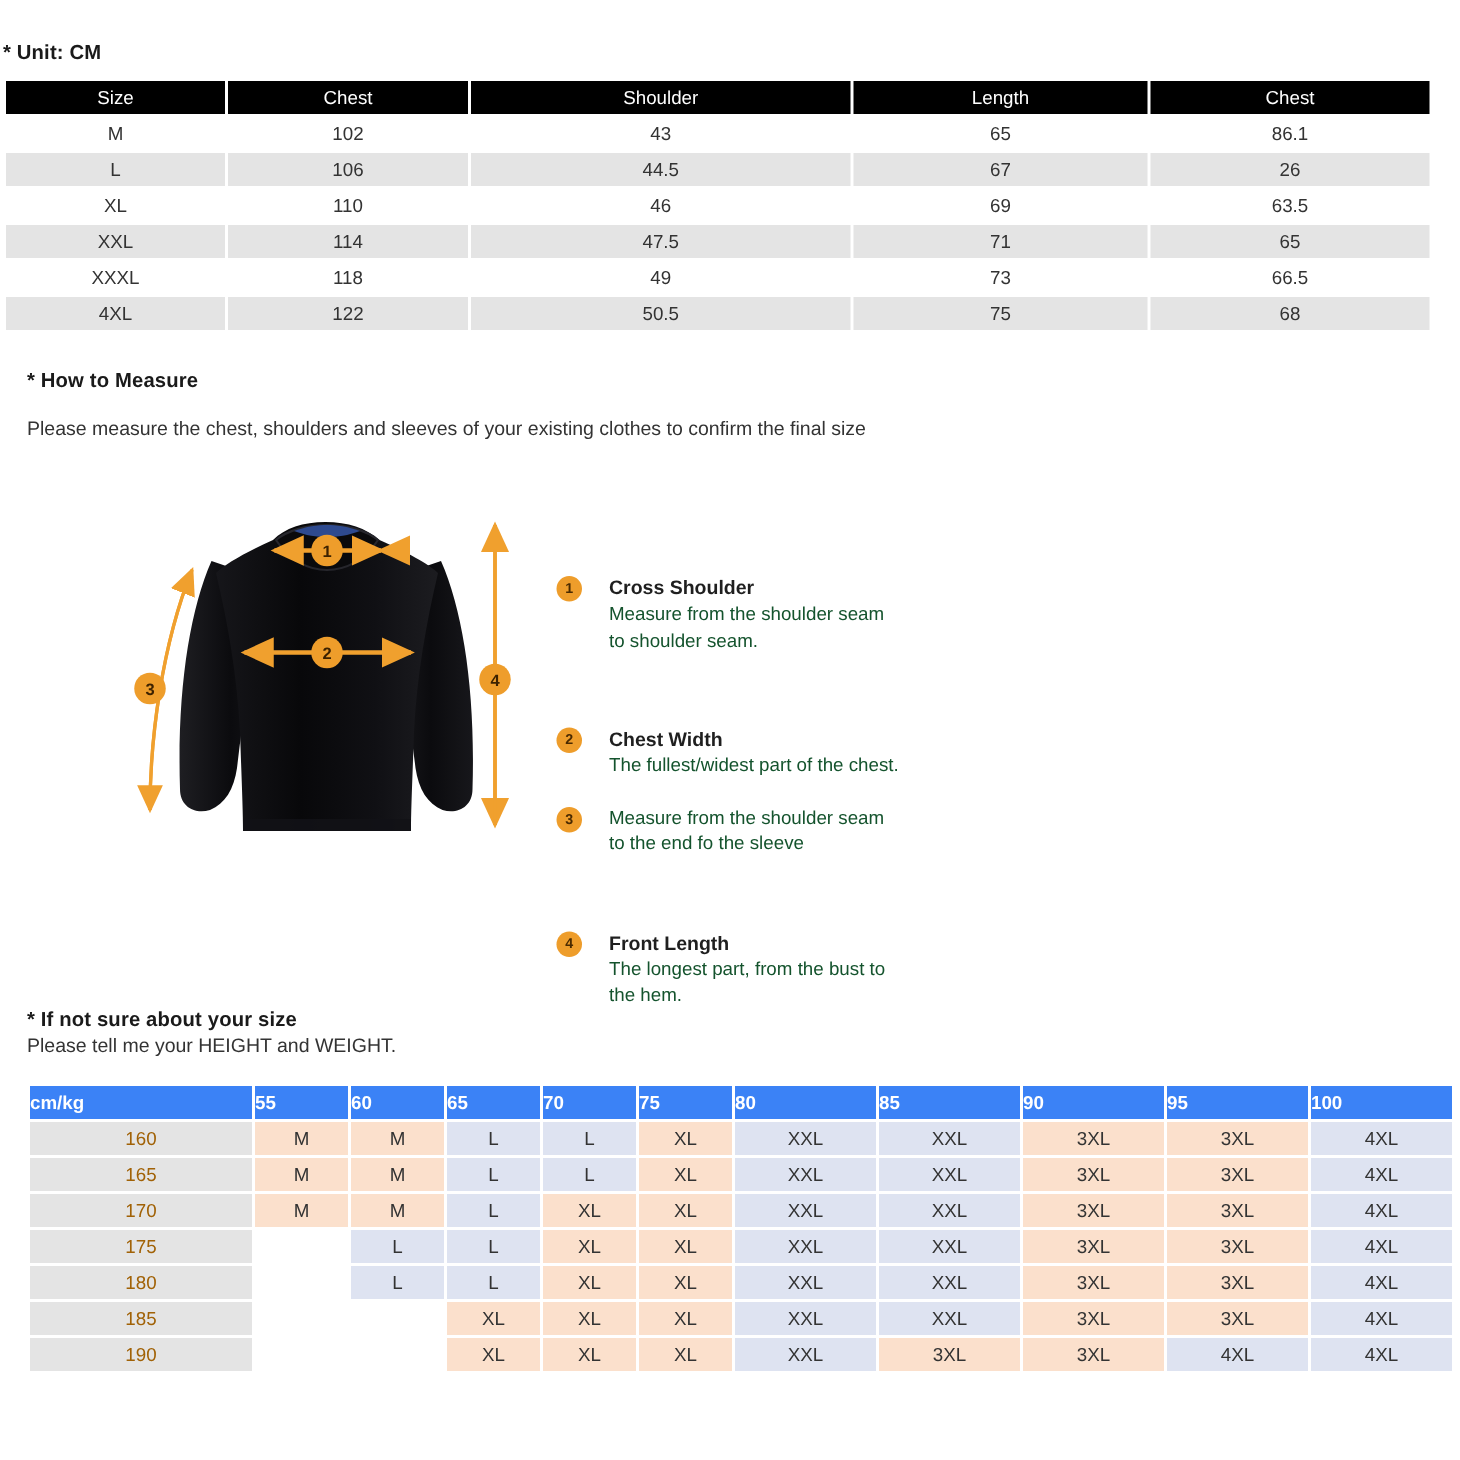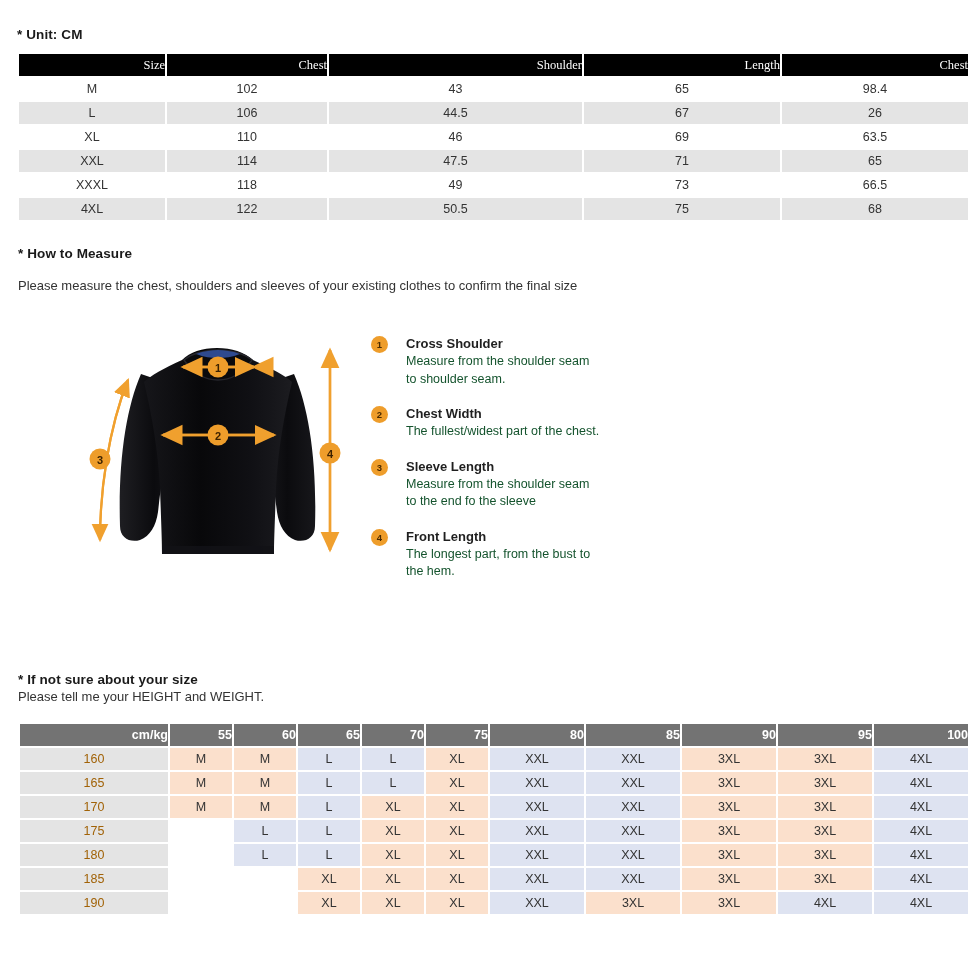--- a/index.html
+++ b/index.html
@@ -13,21 +13,21 @@
     font-family: "Liberation Sans", "DejaVu Sans", sans-serif;
     color: #222222;
     overflow: hidden;
     position: relative;
   }
   .page {
     width: 973px;
     height: 803px;
     position: relative;
     box-sizing: border-box;
-    padding: 0 17px;
+    padding: 0 2px;
   }
 
   
   .note-head {
     font-size: 13.5px;
     font-weight: bold;
     color: #1a1a1a;
     letter-spacing: 0.1px;
   }
   .note-body {
@@ -46,23 +46,22 @@
     margin: 10px 0 0 0;
     table-layout: fixed;
   }
   table.sz th {
     background: #000000;
     color: #ffffff;
     font-size: 12.5px;
     font-weight: normal;
     height: 22px;
     padding: 0;
-    text-align: right;
+    text-align: center;
     vertical-align: middle;
-    font-family: Liberation Serif, serif;
   }
   table.sz td {
     height: 22px;
     padding: 0;
     font-size: 12.5px;
     text-align: center;
     vertical-align: middle;
     color: #333333;
     background: #ffffff;
   }
@@ -111,20 +110,21 @@
     font-size: 9.5px;
     font-weight: bold;
     line-height: 17px;
     text-align: center;
   }
   .legend-item .l-title {
     font-size: 13px;
     font-weight: bold;
     color: #1f1f1f;
     line-height: 17px;
+    margin-top: 48px;
   }
   .legend-item .l-desc {
     font-size: 12.5px;
     color: #14532d;
     line-height: 17.5px;
     margin-top: 1px;
     white-space: pre-line;
   }
 
   
@@ -133,27 +133,27 @@
 
   
   .matrix-wrap { position: absolute; left: 18px; top: 722px; width: 937px; }
   table.mx {
     border-collapse: separate;
     border-spacing: 2px 2px;
     width: 937px;
     table-layout: fixed;
   }
   table.mx th {
-    background: #737373;
+    background: #3b82f6;
     color: #ffffff;
     font-size: 12.5px;
     font-weight: bold;
     height: 22px;
     padding: 0;
-    text-align: right;
+    text-align: left;
     vertical-align: middle;
   }
   table.mx td {
     height: 22px;
     padding: 0;
     font-size: 12.5px;
     text-align: center;
     vertical-align: middle;
     color: #333333;
     background: #ffffff;
@@ -186,21 +186,21 @@
         <th>Length</th>
         <th>Chest</th>
       </tr>
     </thead>
     <tbody id="size-table-body">
         <tr>
           <td>M</td>
           <td>102</td>
           <td>43</td>
           <td>65</td>
-          <td>98.4</td>
+          <td>86.1</td>
         </tr>
         <tr class="alt">
           <td>L</td>
           <td>106</td>
           <td>44.5</td>
           <td>67</td>
           <td>26</td>
         </tr>
         <tr>
           <td>XL</td>
@@ -329,21 +329,20 @@
           <div class="l-desc">Measure from the shoulder seam
 to shoulder seam.</div>
         </div>
         <div class="legend-item">
           <span class="badge">2</span>
           <div class="l-title">Chest Width</div>
           <div class="l-desc">The fullest/widest part of the chest.</div>
         </div>
         <div class="legend-item">
           <span class="badge">3</span>
-          <div class="l-title">Sleeve Length</div>
           <div class="l-desc">Measure from the shoulder seam
 to the end fo the sleeve</div>
         </div>
         <div class="legend-item">
           <span class="badge">4</span>
           <div class="l-title">Front Length</div>
           <div class="l-desc">The longest part, from the bust to
 the hem.</div>
         </div>
       </div>

